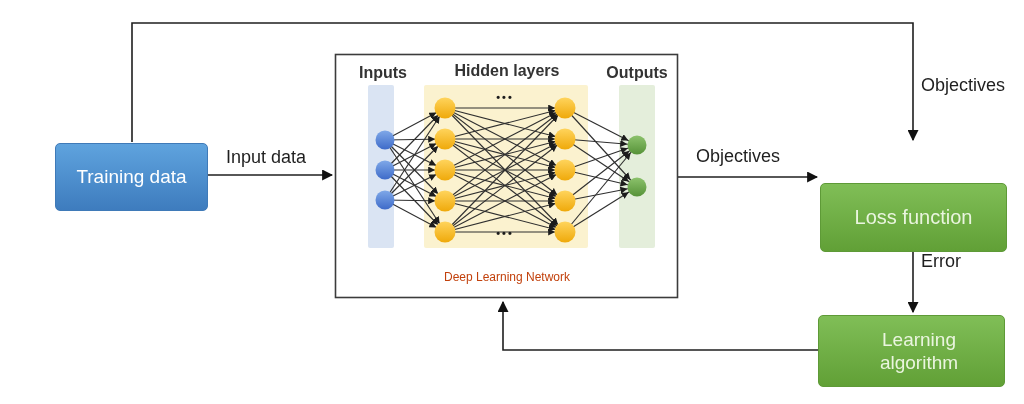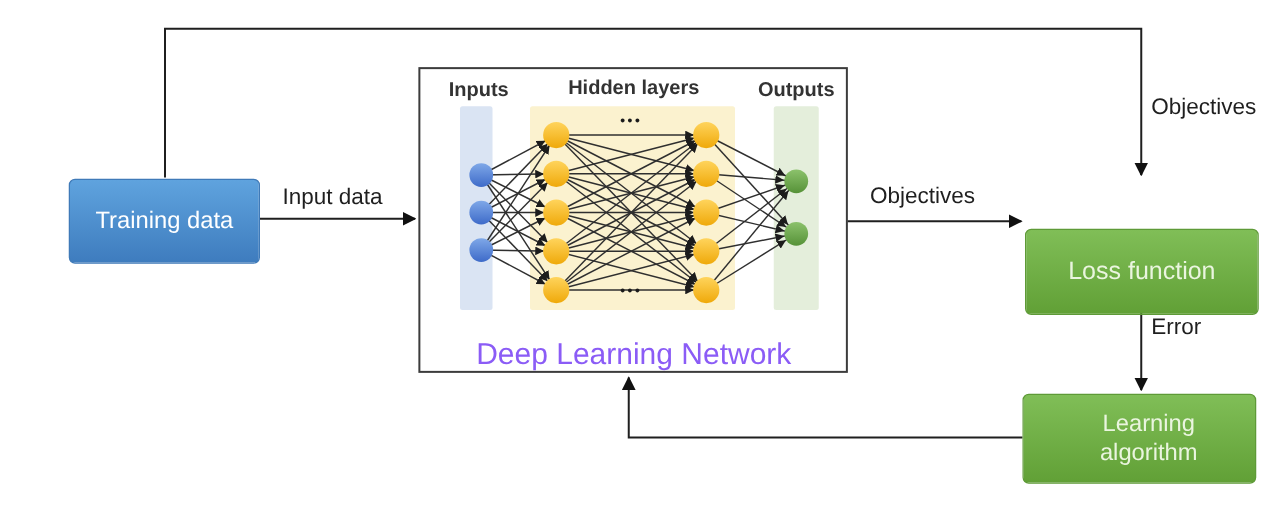--- a/index.html
+++ b/index.html
@@ -13,21 +13,21 @@
   .box-training { left:55px; top:143px; width:153px; height:68px; font-size:19px;
                   border:1px solid #3f7ab8; }
   .box-loss     { left:820px; top:143px; width:187px; height:69px; font-size:20px;
                   border:1px solid #5e9a37;margin-top:40px; }
   .box-learning { left:818px; top:315px; width:187px; height:72px; font-size:19px;
                   border:1px solid #5e9a37;padding-left:15px; }
 
   .lbl { position:absolute; transform:translateX(-50%); white-space:nowrap; color:#1f1f1f; }
   .lbl-flow  { font-size:18px; }
   .lbl-small { font-size:16px; font-weight:600; color:#333333; }
-  .lbl-caption { font-size:24px; color:#8b5cf6; }
+  .lbl-caption { font-size:12px; color:#c2410c; }
   .lbl-dots { font-size:11px; font-weight:700; letter-spacing:2px; color:#1a1a1a; }
 </style>
 </head>
 <body>
 
 <div class="stage">
 
   <svg class="layer" viewBox="0 0 1024 404">
     <defs id="net-defs">
       <marker id="arrow-b" viewBox="0 0 10 10" refX="9" refY="5" markerWidth="11" markerHeight="11" orient="auto" markerUnits="userSpaceOnUse">

